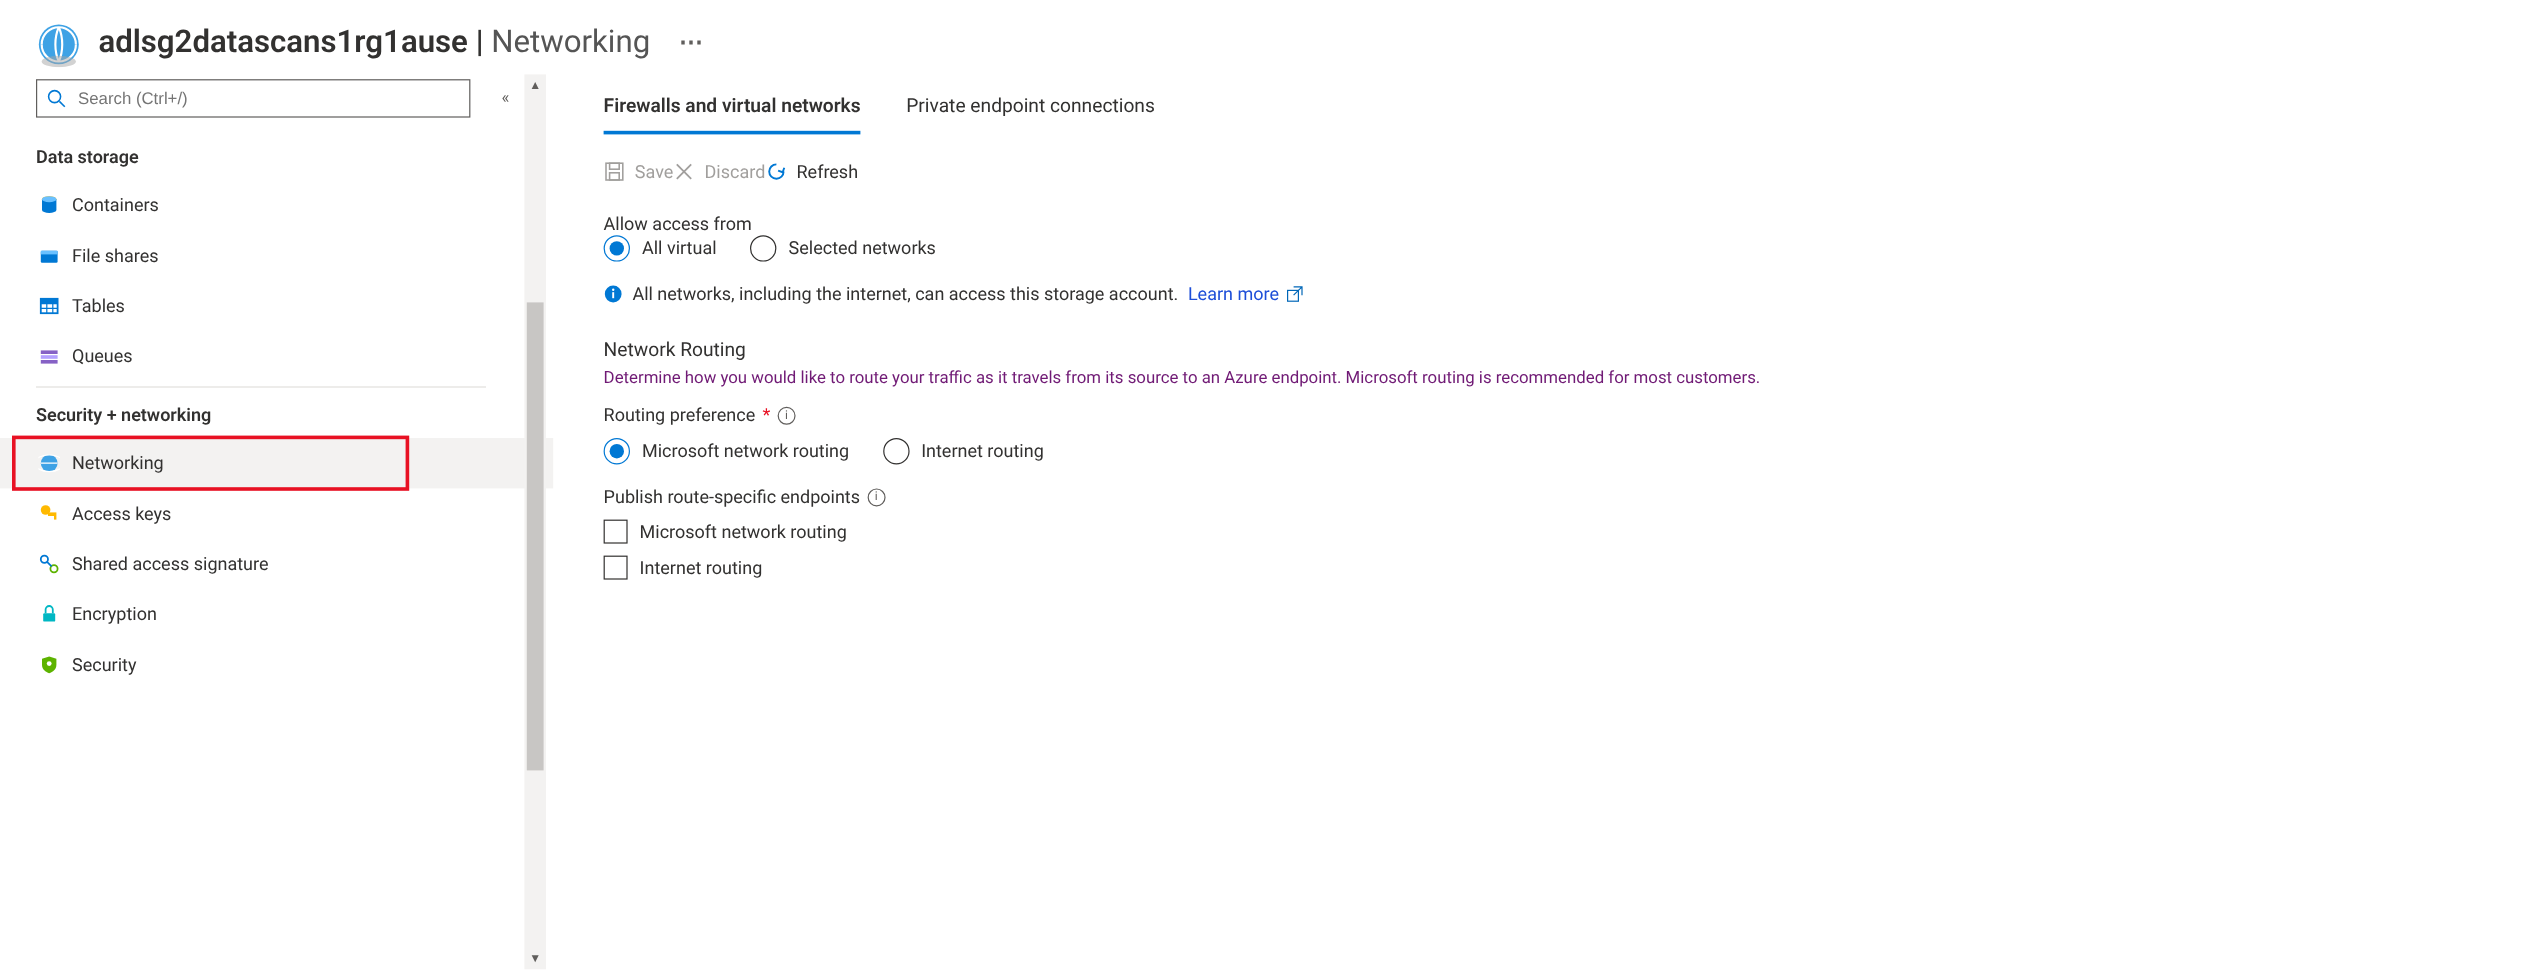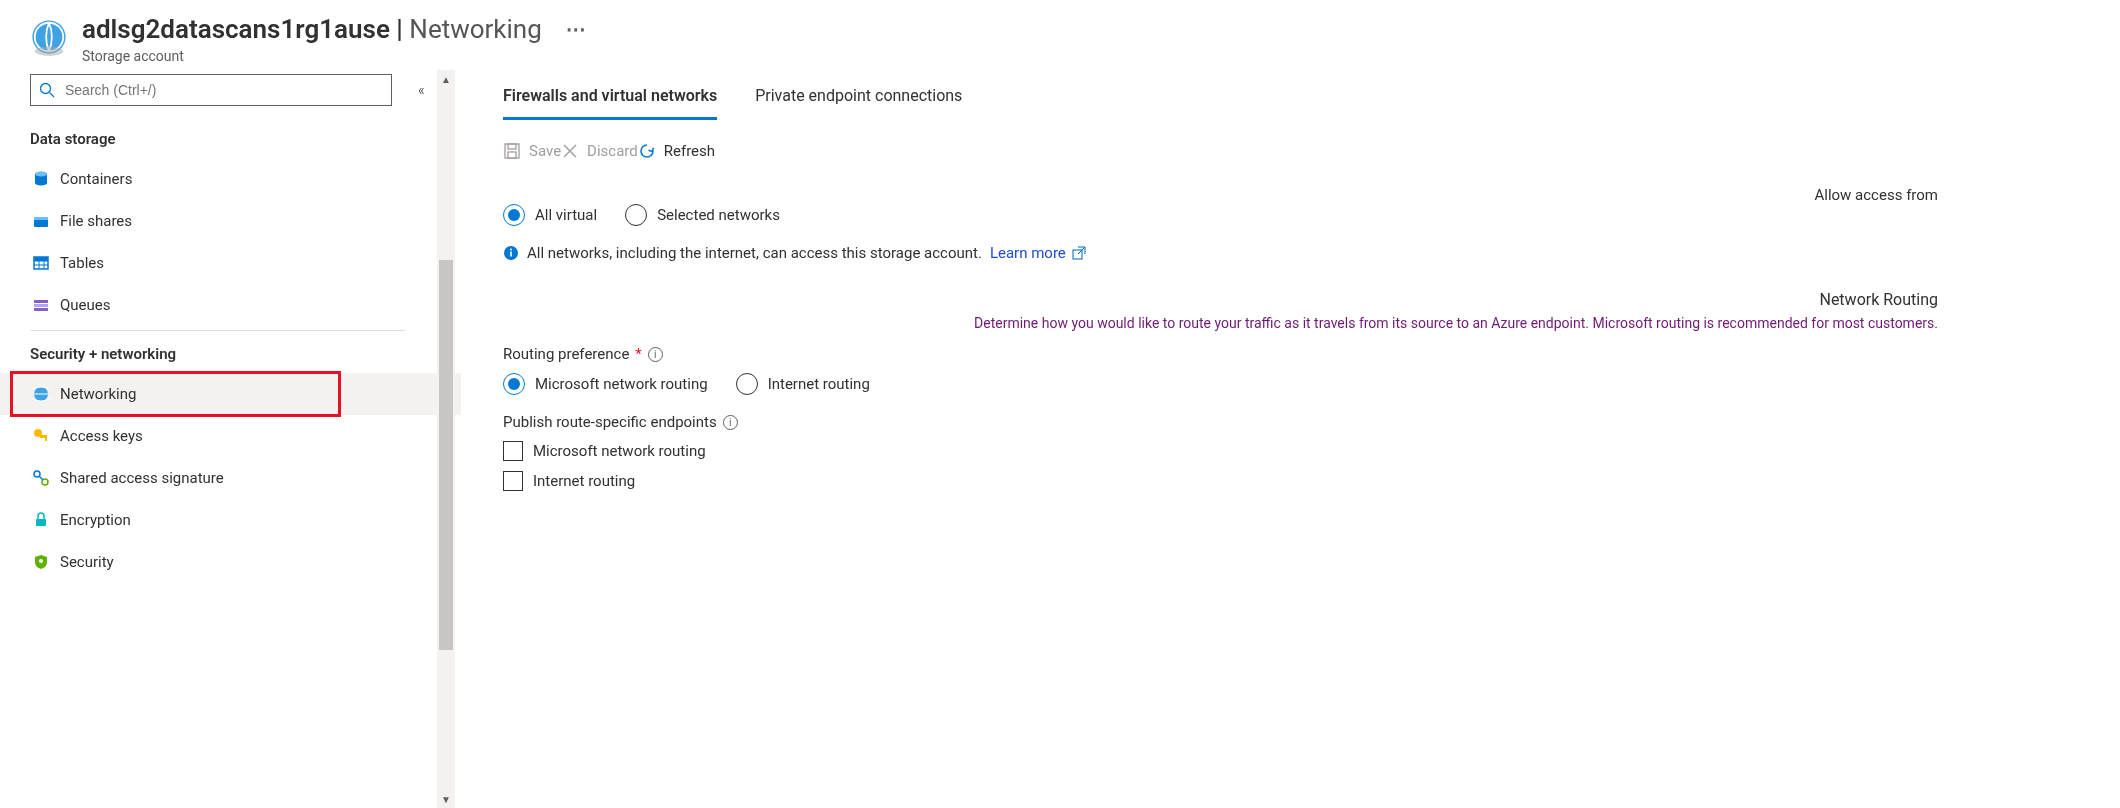--- a/index.html
+++ b/index.html
@@ -127,21 +127,20 @@
   }
   .scrollbar-arrow.up { top:0; }
   .scrollbar-arrow.down { bottom:0; }
 
   
   .main {
     flex: 1;
     padding: 0 30px 0 48px;
     display: flex;
     flex-direction: column;
-    text-align: right;
   }
   .tabs {
     display: flex;
     gap: 38px;
     border-bottom: 0;
     margin-top: 8px;
   }
   .tab {
     font-size: 16px;
     padding: 8px 0 12px 0;
@@ -217,21 +216,20 @@
         <ellipse cx="16" cy="28" rx="12" ry="4" fill="#a6a6a6" opacity="0.5"></ellipse>
       </svg>
     </div>
     <div class="header-text">
       <div class="header-title-row">
         <span>adlsg2datascans1rg1ause</span>
         <span>&nbsp;|&nbsp;</span>
         <span class="header-title-light">Networking</span>
         <span class="header-ellipsis">⋯</span>
       </div>
-      <div class="header-subtitle">Storage account</div>
     </div>
   </div>
 
   <div class="body">
 
     <div class="sidebar">
 
       <div class="search-row">
         <div class="search-box">
           <svg viewBox="0 0 16 16">

